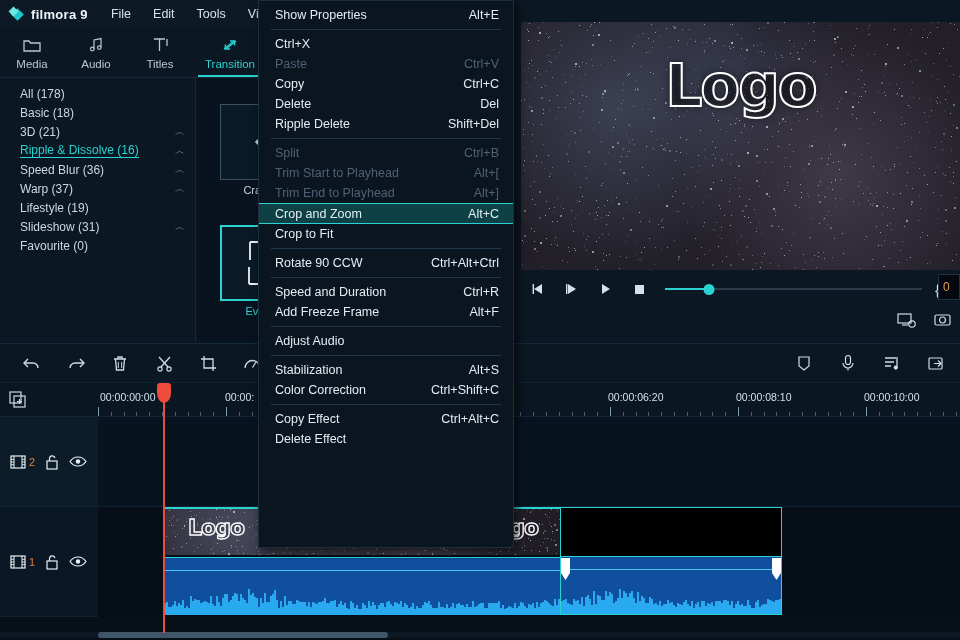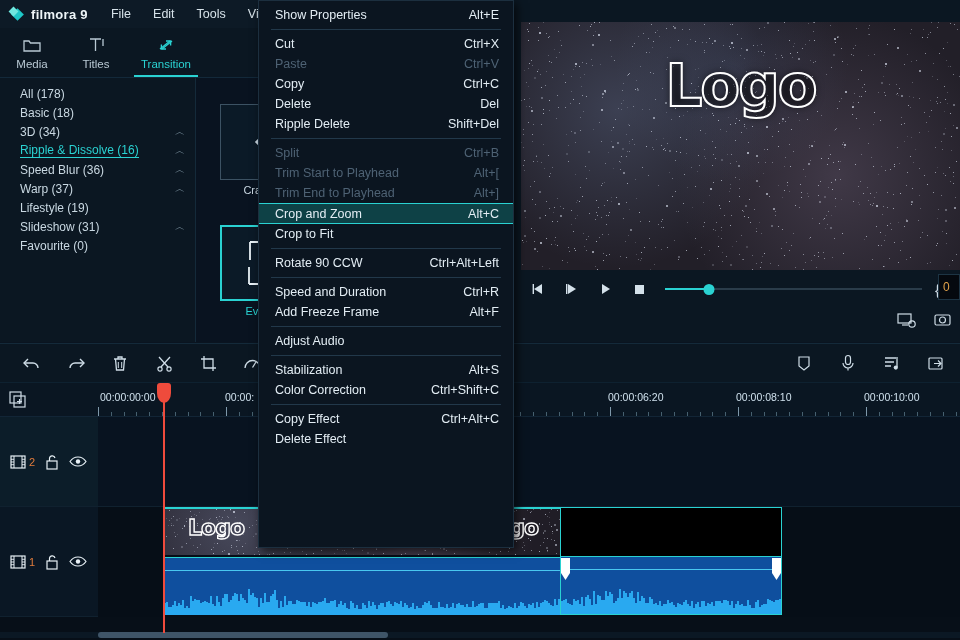--- a/index.html
+++ b/index.html
@@ -282,20 +282,30 @@
   </div>
 
   <div class="tabstrip">
     <div class="tab">
       <span class="ic">
         <svg width="18" height="15" viewBox="0 0 18 15">
             <path d="M1 3h5l1.5 2H17v8H1z" fill="none" stroke="#b9c9d4" stroke-width="1.3"></path>
           </svg>
       </span>
       <span>Media</span>
+    </div>
+    <div class="tab">
+      <span class="ic">
+        <svg width="16" height="16" viewBox="0 0 16 16">
+            <path d="M6 12V3l7-1.4v9" fill="none" stroke="#b9c9d4" stroke-width="1.2"></path>
+            <circle cx="4.3" cy="12" r="1.8" fill="none" stroke="#b9c9d4" stroke-width="1.2"></circle>
+            <circle cx="11.3" cy="10.6" r="1.8" fill="none" stroke="#b9c9d4" stroke-width="1.2"></circle>
+          </svg>
+      </span>
+      <span>Audio</span>
     </div>
     <div class="tab">
       <span class="ic">
         <svg width="17" height="16" viewBox="0 0 17 16">
             <path d="M2 2h11M7.5 2v12M15 2v7" fill="none" stroke="#b9c9d4" stroke-width="1.3"></path>
           </svg>
       </span>
       <span>Titles</span>
     </div>
     <div class="tab wide active">
@@ -312,21 +322,21 @@
   </div>
 
   <div class="catpanel" id="catpanel">
       <div class="catrow">
         <span class="nm">All (178)</span>
       </div>
       <div class="catrow">
         <span class="nm">Basic (18)</span>
       </div>
       <div class="catrow">
-        <span class="nm">3D (34)</span>
+        <span class="nm">3D (21)</span>
         <span class="chev">︿</span>
       </div>
       <div class="catrow sel">
         <span class="nm">Ripple &amp; Dissolve (16)</span>
         <span class="spacer"></span>
         <span class="chev">︿</span>
       </div>
       <div class="catrow">
         <span class="nm">Speed Blur (36)</span>
         <span class="chev">︿</span>
@@ -2334,21 +2344,20 @@
     <div class="hscroll" style="width:290px;"></div>
   </div>
 
   <div class="ctx" id="ctxmenu">
       <div class="ctx-item">
         <span class="lbl">Show Properties</span>
         <span class="sc">Alt+E</span>
       </div>
       <div class="ctx-sep"></div>
       <div class="ctx-item">
-        <span class="lbl">Cut</span>
         <span class="sc">Ctrl+X</span>
       </div>
       <div class="ctx-item disabled">
         <span class="lbl">Paste</span>
         <span class="sc">Ctrl+V</span>
       </div>
       <div class="ctx-item">
         <span class="lbl">Copy</span>
         <span class="sc">Ctrl+C</span>
       </div>
@@ -2377,21 +2386,21 @@
         <span class="lbl">Crop and Zoom</span>
         <span class="sc">Alt+C</span>
       </div>
       <div class="ctx-item">
         <span class="lbl">Crop to Fit</span>
         <span class="sc"></span>
       </div>
       <div class="ctx-sep"></div>
       <div class="ctx-item">
         <span class="lbl">Rotate 90 CCW</span>
-        <span class="sc">Ctrl+Alt+Left</span>
+        <span class="sc">Ctrl+Alt+Ctrl</span>
       </div>
       <div class="ctx-sep"></div>
       <div class="ctx-item">
         <span class="lbl">Speed and Duration</span>
         <span class="sc">Ctrl+R</span>
       </div>
       <div class="ctx-item">
         <span class="lbl">Add Freeze Frame</span>
         <span class="sc">Alt+F</span>
       </div>

